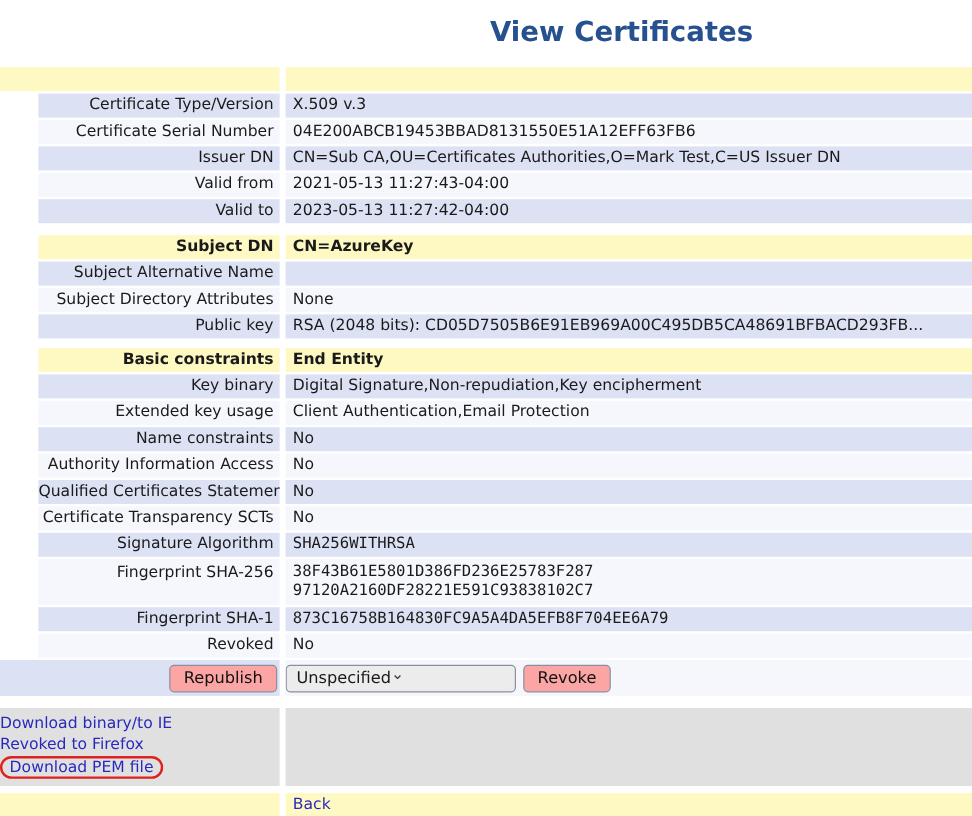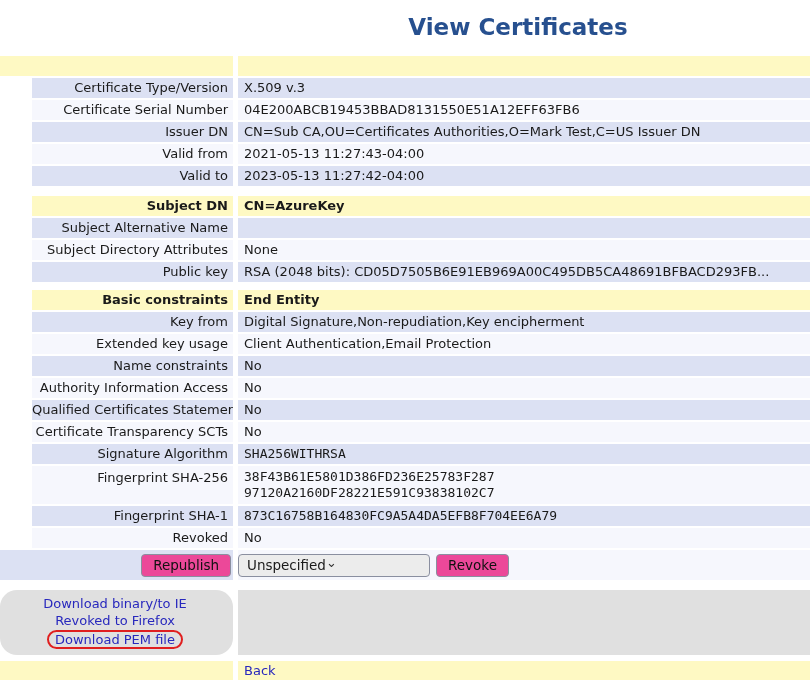--- a/index.html
+++ b/index.html
@@ -22,35 +22,35 @@
   .val{padding-left:6px;}
   .hdr{background:#fef9c3;font-weight:bold;}
   .ra{background:#dce1f3;}
   .rb{background:#f6f7fd;}
   .mono{font-family:"DejaVu Sans Mono","Liberation Mono",monospace;font-size:13px;}
   .fp{line-height:16px;padding-top:3px;padding-bottom:3px;min-height:30px;}
   .btncell{padding:2px 0;min-height:26px;display:flex;align-items:center;}
   .btncell.left{justify-content:flex-end;padding-right:2px;}
   .btncell.right{gap:6px;}
   .btn{
-    background:#ec4899;border:1px solid #8a8fa0;border-radius:4px;
+    background:#fca5a5;border:1px solid #8a8fa0;border-radius:4px;
     font-family:"DejaVu Sans","Liberation Sans",sans-serif;font-size:13.5px;color:#111;
     height:23px;padding:0 11px;display:inline-flex;align-items:center;cursor:pointer;
   }
   .fakeselect{
     background:#ececec;border:1px solid #8a8fa0;border-radius:4px;
     width:192px;height:23px;box-sizing:border-box;
     display:inline-flex;align-items:center;justify-content:flex-start;
     padding:0 6px 0 8px;font-size:13.5px;cursor:pointer;
   }
   .chev{font-size:13px;color:#333;line-height:10px;transform:translateY(-2px);}
   a,.link{color:#2828bd;text-decoration:none;cursor:pointer;}
   .dl-left{
-    background:#e0e0e0;text-align:center;padding:5px 3px 6px 0;
-    line-height:17px;min-height:47px;border-radius:17px;
+    background:#e0e0e0;text-align:left;padding:5px 3px 6px 0;
+    line-height:17px;min-height:47px;
   }
   .dl-right{background:#e0e0e0;}
   .ring{
     display:inline-block;border:2px solid #e01f1f;border-radius:11px;
     padding:0 6px;line-height:15px;margin-top:1px;
   }
   .backsec{margin-bottom:0;}
 </style>
 </head>
 <body>
@@ -88,21 +88,21 @@
   <div class="cell val rb">None</div>
 
   <div class="cell lbl ra">Public key</div>
   <div class="cell val ra">RSA (2048 bits): CD05D7505B6E91EB969A00C495DB5CA48691BFBACD293FB...</div>
 </div>
 
 <div class="sec">
   <div class="cell lbl hdr">Basic constraints</div>
   <div class="cell val hdr">End Entity</div>
 
-  <div class="cell lbl ra">Key from</div>
+  <div class="cell lbl ra">Key binary</div>
   <div class="cell val ra">Digital Signature,Non-repudiation,Key encipherment</div>
 
   <div class="cell lbl rb">Extended key usage</div>
   <div class="cell val rb">Client Authentication,Email Protection</div>
 
   <div class="cell lbl ra">Name constraints</div>
   <div class="cell val ra">No</div>
 
   <div class="cell lbl rb">Authority Information Access</div>
   <div class="cell val rb">No</div>

